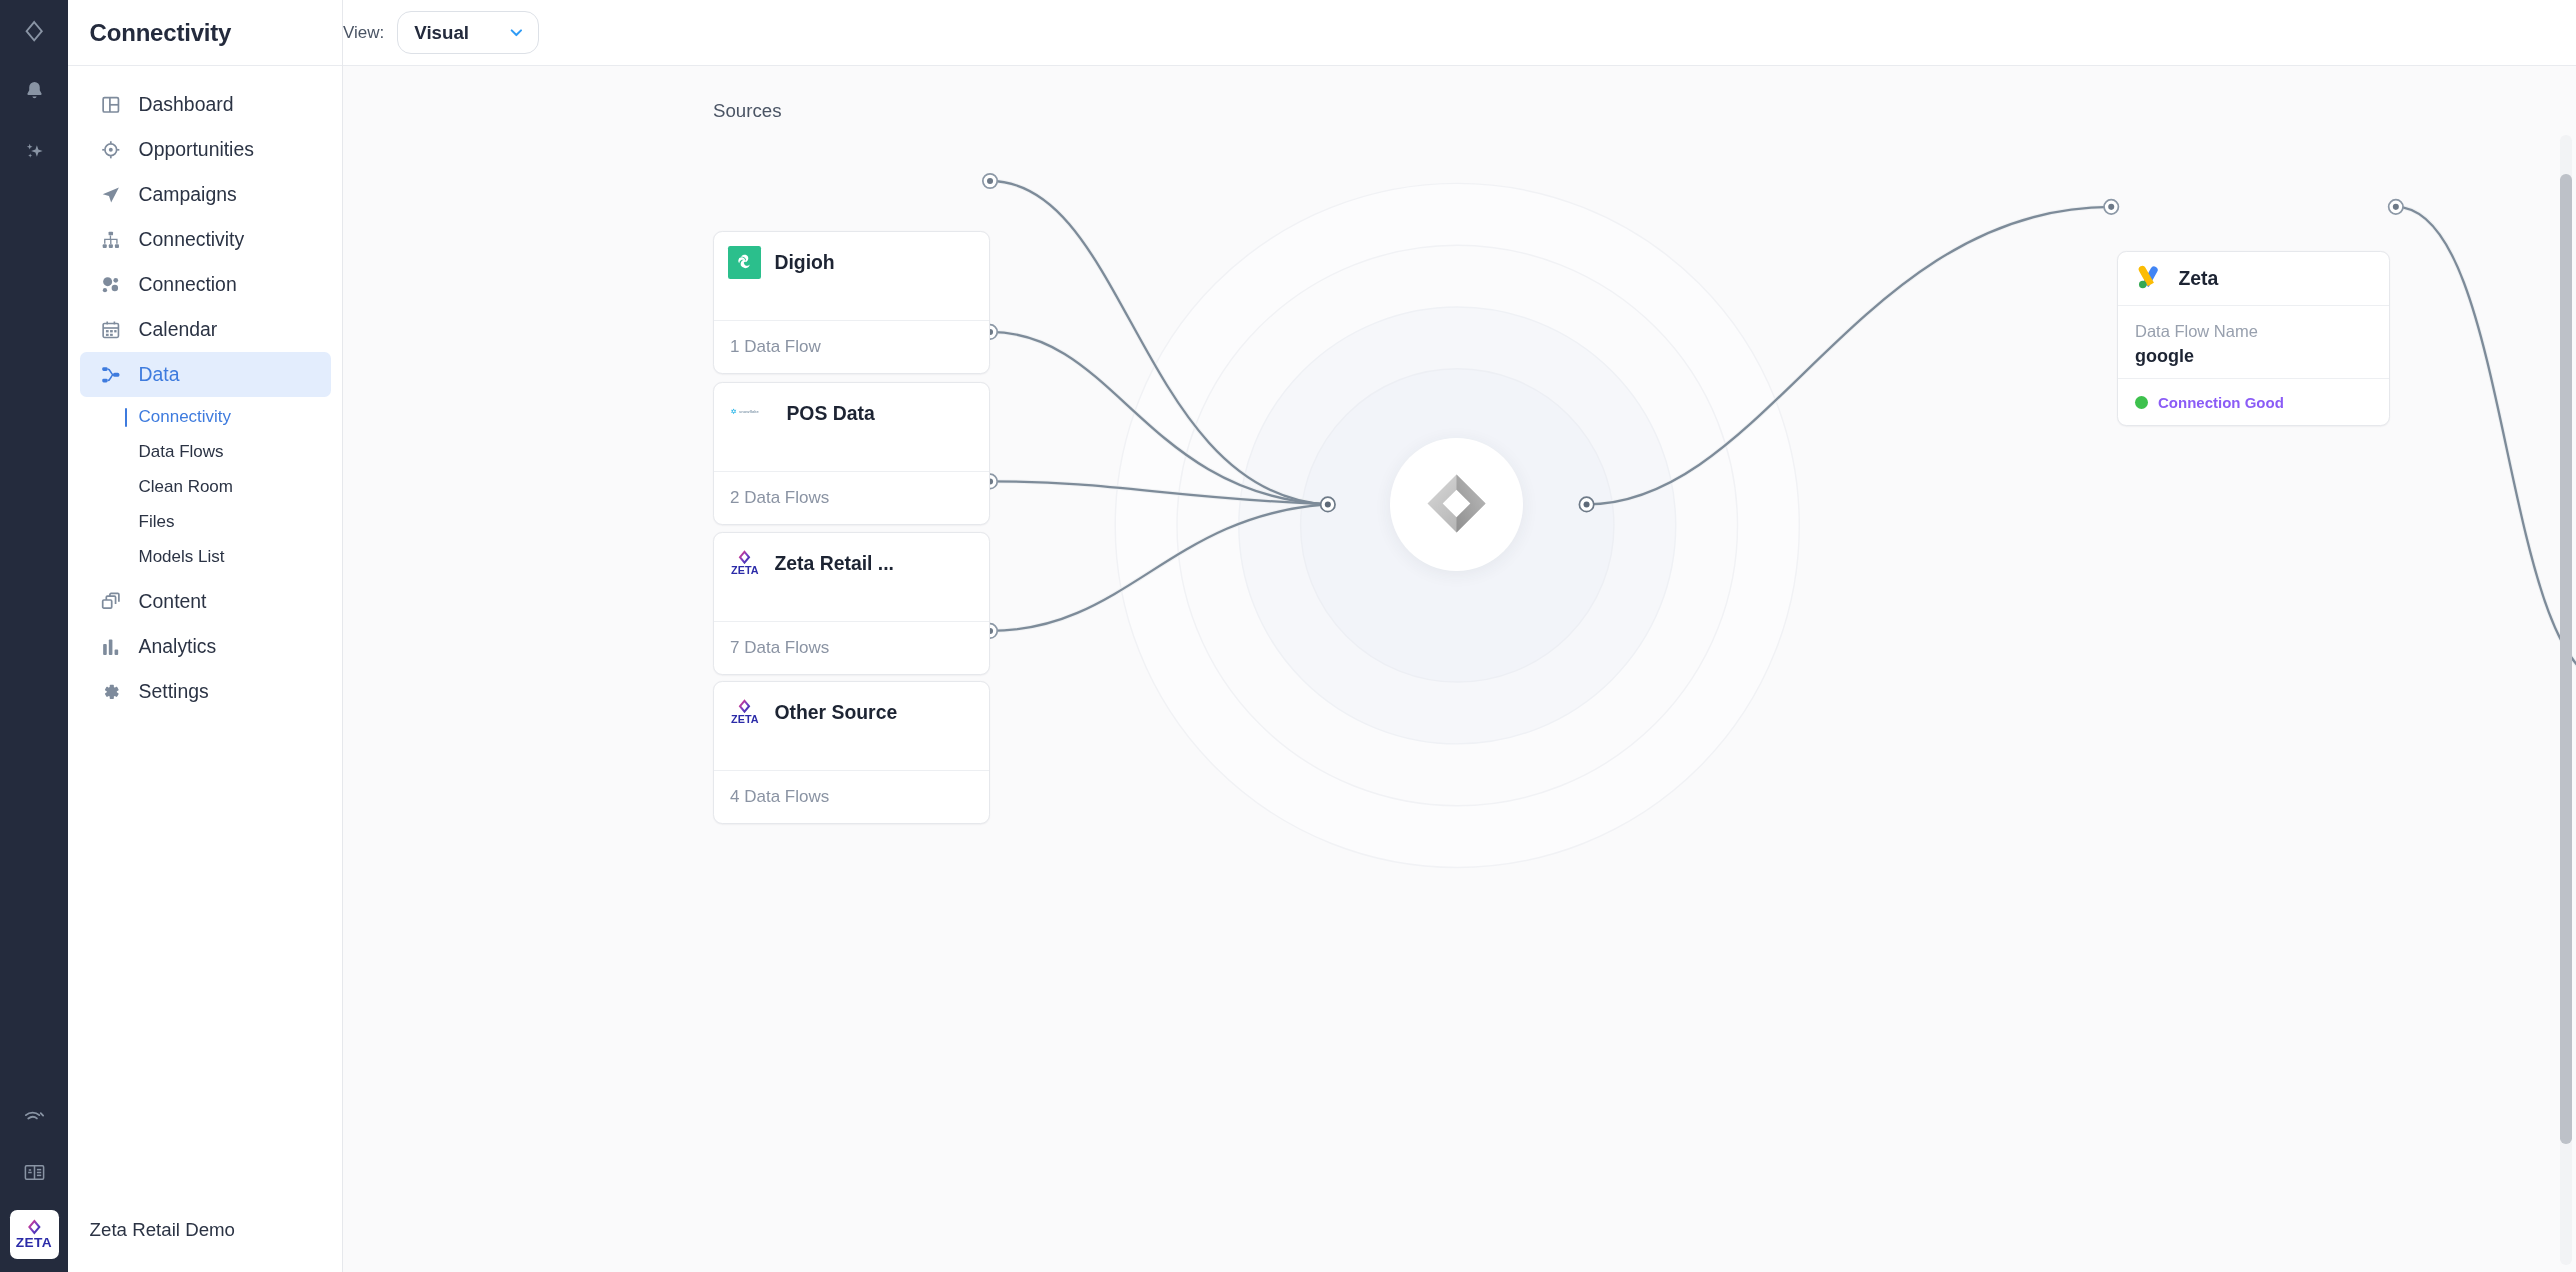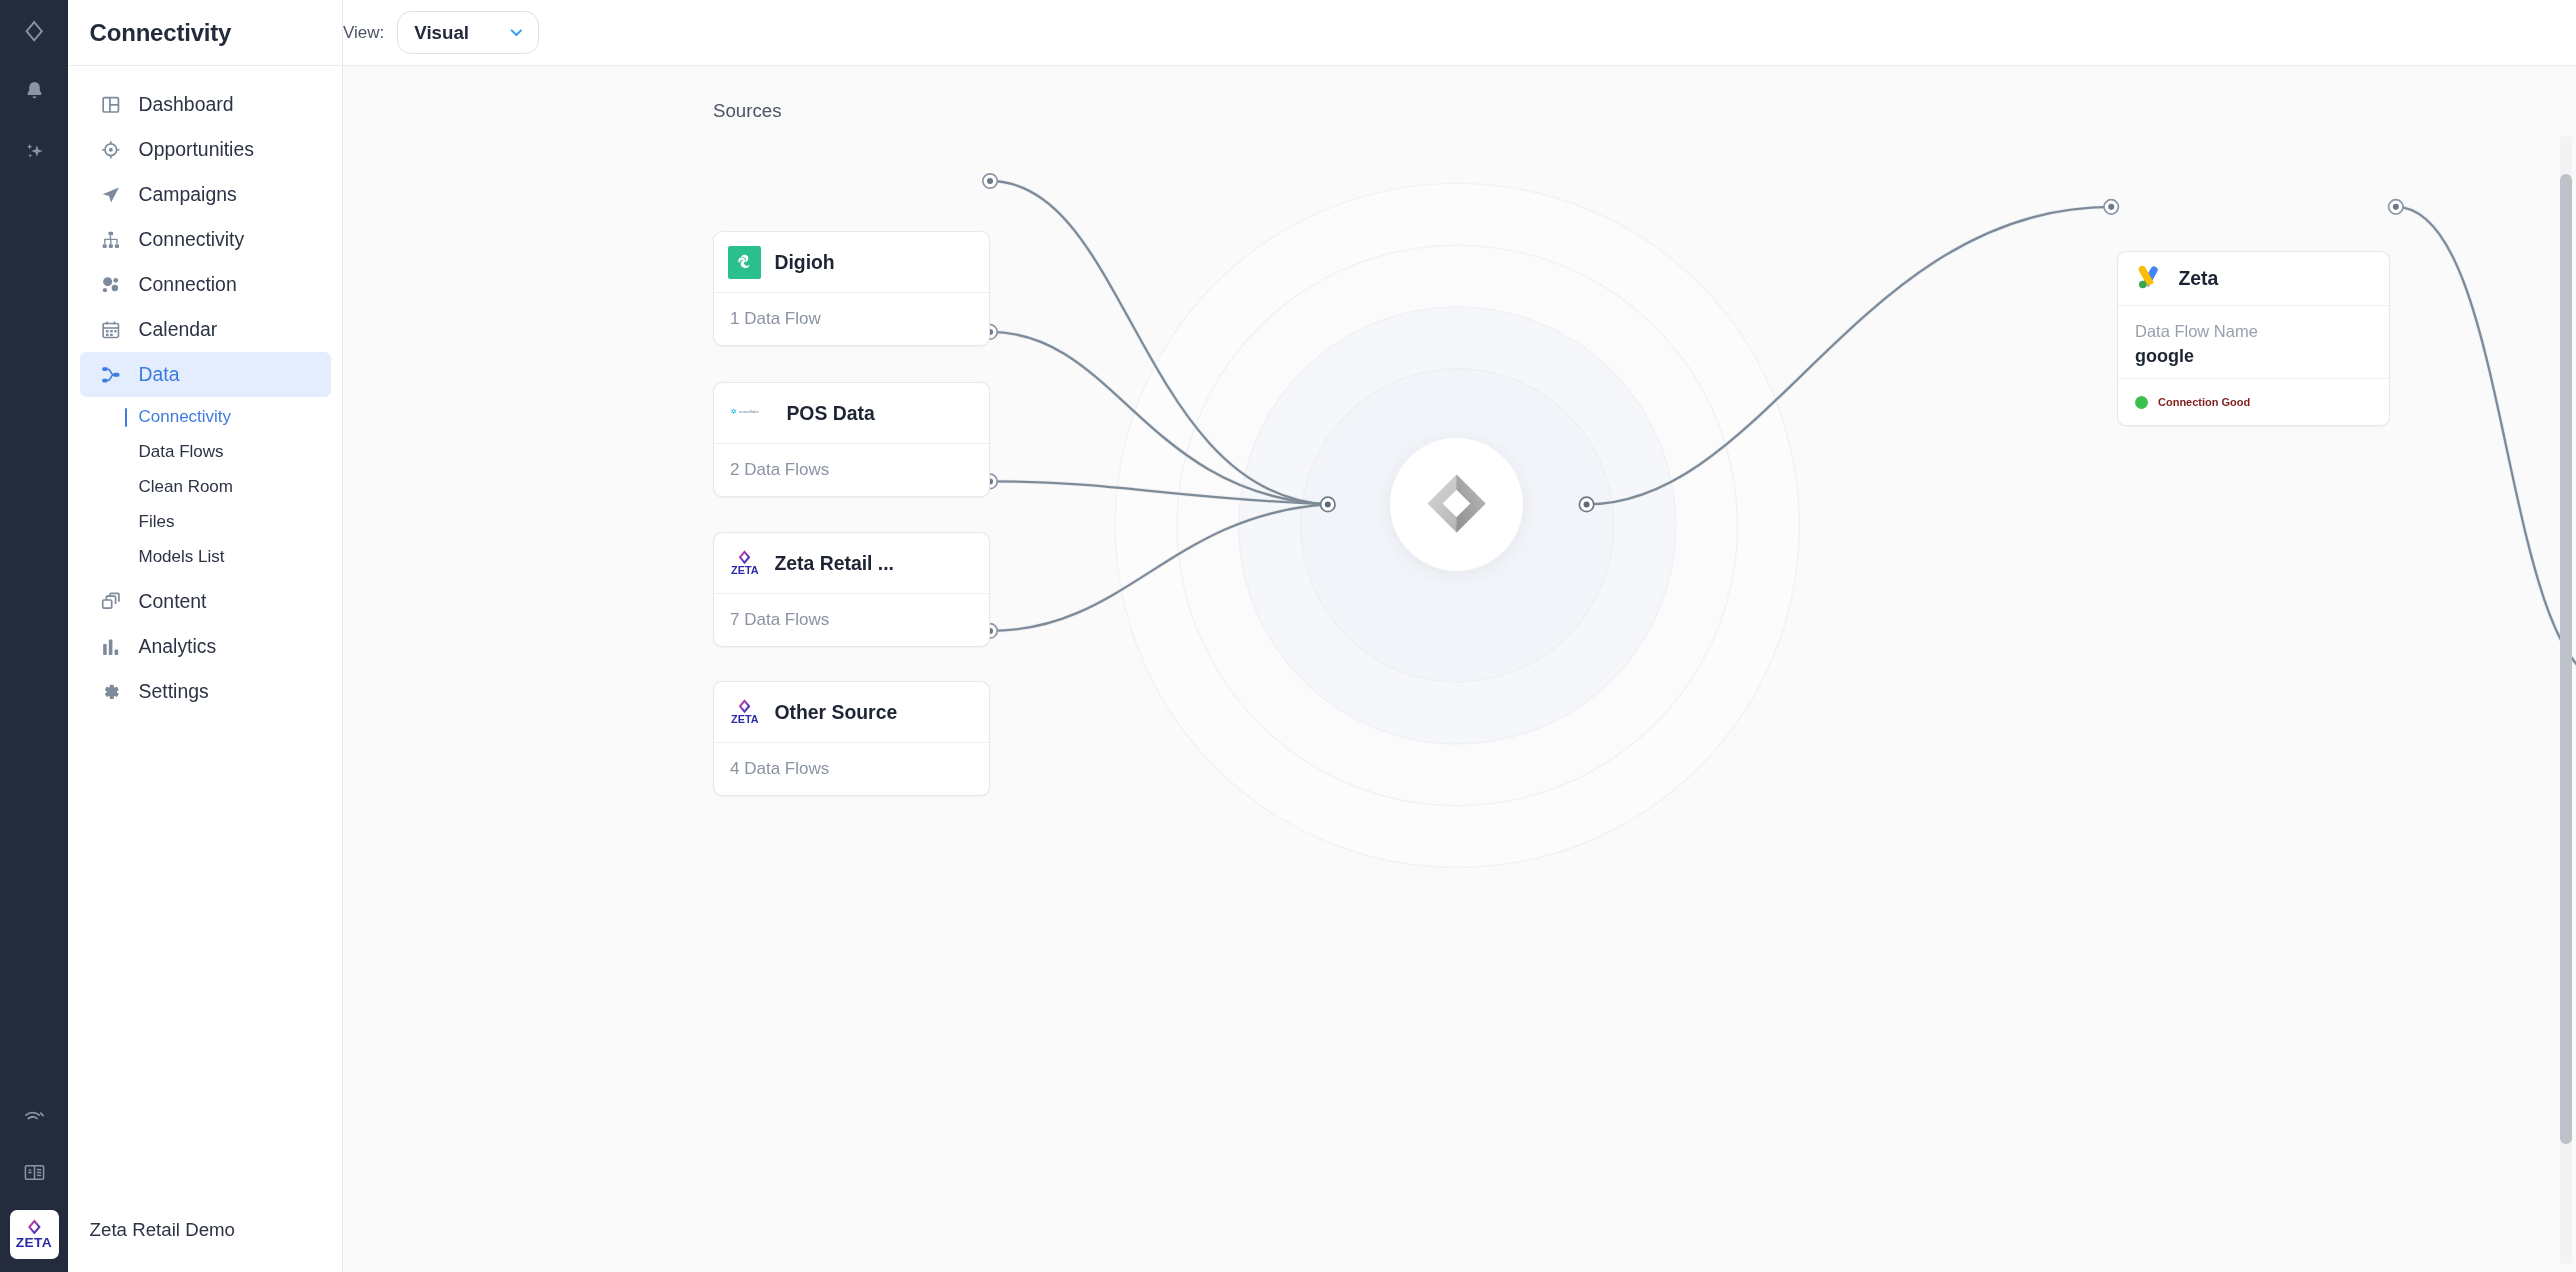--- a/index.html
+++ b/index.html
@@ -95,42 +95,42 @@
   
   .card {
     position: absolute; background: #ffffff; border: 0.7px solid #E6E8EC;
     border-radius: 9.3px; box-shadow: 0 0.7px 1.4px rgba(30,40,60,.05);
     overflow: hidden;
   }
   .card-head { display: flex; align-items: center; gap: 13px; padding: 0 14.4px; height: 60px; }
   .card-name { font-size: 19.4px; font-weight: 700; color: #1D2433; white-space: nowrap; }
   .card-body {
     border-top: 0.7px solid #EDEFF2; padding: 0 16px; height: 53px;
-    display: flex; align-items: center;
+    display: flex; align-items: center; margin-top: 28px;
   }
   .card-sub { font-size: 17px; color: #8A93A3; }
 
   .src-card { left: 370px; width: 277px; }
   #src-0 { top: 165px; }
   #src-1 { top: 316px; }
   #src-2 { top: 466px; }
   #src-3 { top: 615px; }
 
   
   #hub-card { left: 1774px; top: 185px; width: 273px; }
   #hub-card .card-head { height: 53px; }
   #hub-card .hc-body { border-top: 0.7px solid #EDEFF2; padding: 13px 17px 11.5px 17px; }
   #hub-card .hc-label { font-size: 16.5px; color: #98A0AE; line-height: 1.5; }
   #hub-card .hc-value { font-size: 18px; font-weight: 700; color: #1D2433; margin-top: 2.2px; }
   #hub-card .hc-status {
     border-top: 0.7px solid #EDEFF2; height: 47px; display: flex;
     align-items: center; gap: 10px; padding: 0 17px;
   }
   .dot-green { width: 13px; height: 13px; border-radius: 50%; background: #3DC14D; flex: 0 0 13px; }
-  .status-text { font-size: 11px; font-weight: 700; color: #7f1d1d; }
+  .status-text { font-size: 15px; font-weight: 700; color: #8b5cf6; }
 
   
   #hub-rings { position: absolute; left: 591px; top: -21.6px; pointer-events: none; }
   #edges { position: absolute; left: 0; top: 0; pointer-events: none; }
   .hub-circle {
     position: absolute; left: 1047px; top: 372px; width: 133px; height: 133px;
     border-radius: 50%; background: #ffffff;
     box-shadow: 0 2.9px 17px rgba(40,50,70,.07);
     display: flex; align-items: center; justify-content: center;
   }

